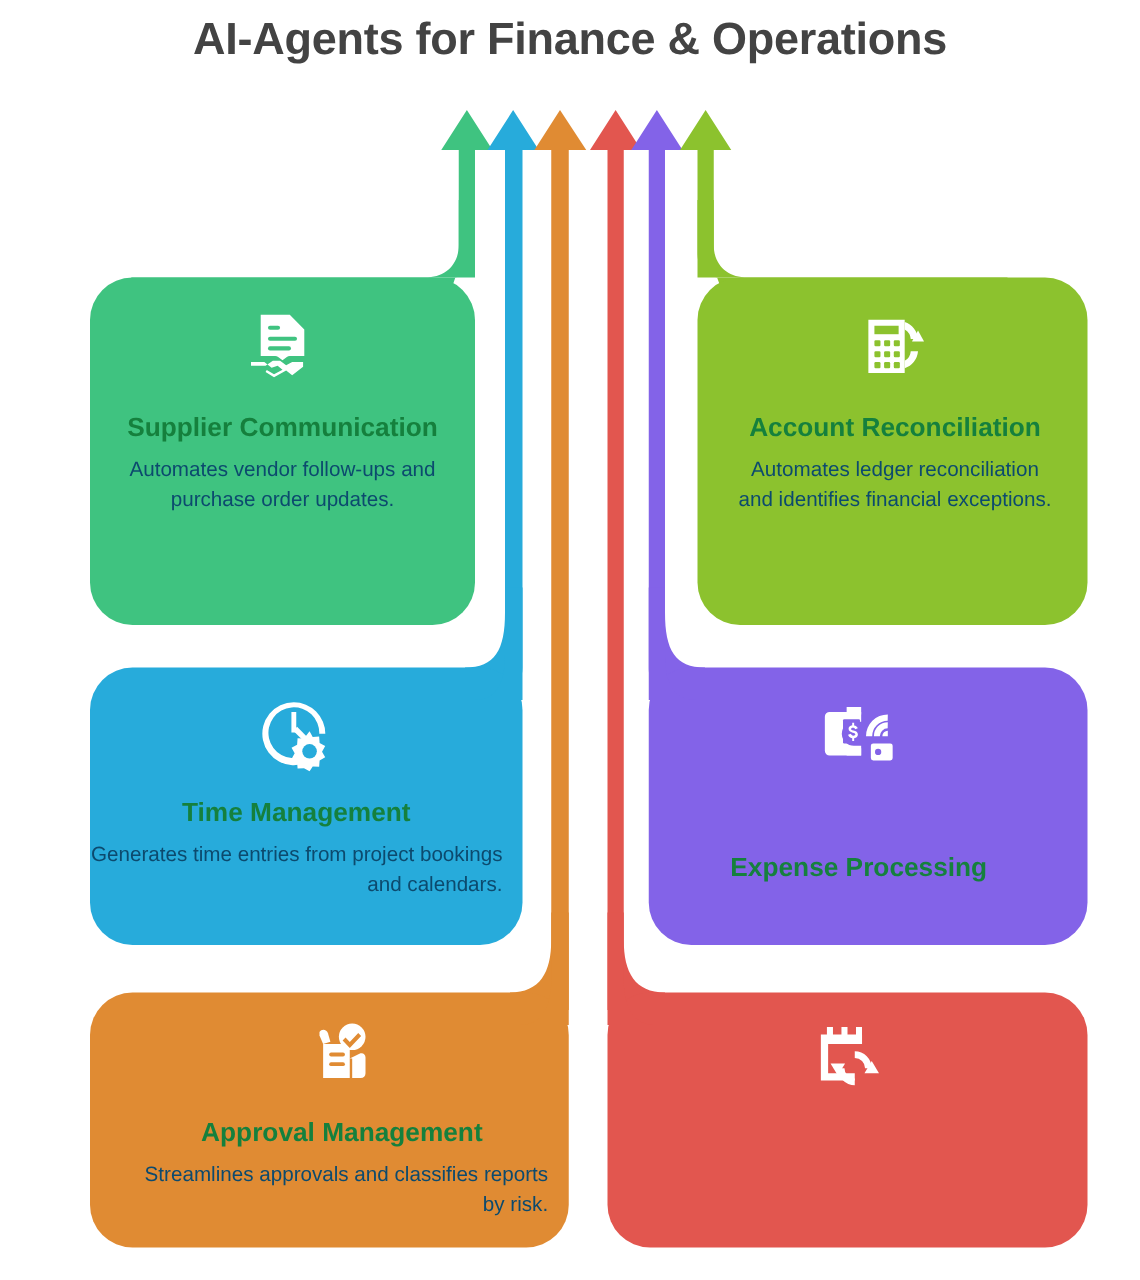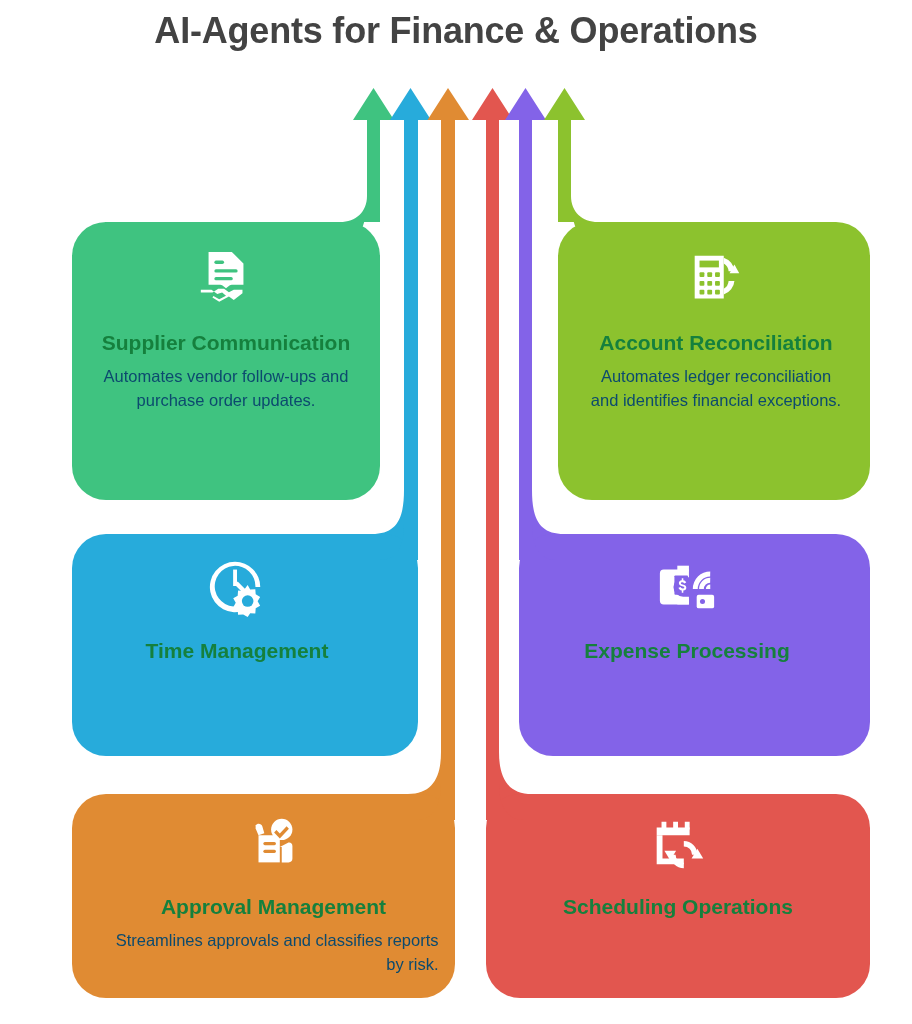--- a/index.html
+++ b/index.html
@@ -226,23 +226,24 @@
     <span class="card-icon">
       <svg viewBox="0 0 64 64" xmlns="http://www.w3.org/2000/svg">
         <path d="M30 6a26 26 0 1 0 10 50l-3-5A21 21 0 1 1 51 32h5A26 26 0 0 0 30 6z" fill="#ffffff"></path>
         <path d="M28 14h4v17h-4z" fill="#ffffff"></path>
         <path d="M29.5 29.5l3.2-3.2 10 10-3.2 3.2z" fill="#ffffff"></path>
         <path d="M43 30l2.6 4.6 5.3-.3.4 5.3 4.6 2.6-2.6 4.6 2.6 4.6-4.6 2.6-.4 5.3-5.3-.3L43 63l-4.6-2.6-5.3.3-.4-5.3-4.6-2.6 2.6-4.6-2.6-4.6 4.6-2.6.4-5.3 5.3.3z" fill="#ffffff"></path>
         <circle cx="43" cy="46.5" r="6" fill="#27ABDB"></circle>
       </svg>
     </span>
     <div class="card-title w-wide">Time Management</div>
-  </div>
-
-  <div class="card-content" style="left:522px; top:556px; width:330px;">
+    <div class="card-desc w-wide">Generates time entries from project bookings and calendars.</div>
+  </div>
+
+  <div class="card-content" style="left:522px; top:556px; width:330px;gap:44px;">
     <span class="card-icon">
       <svg viewBox="0 0 64 64" xmlns="http://www.w3.org/2000/svg">
         <path d="M8 14h26v8h-6a10 10 0 0 0 0 20h6v8H8a4 4 0 0 1-4-4V18a4 4 0 0 1 4-4z" fill="#ffffff"></path>
         <path d="M22 10h12v6H22z" fill="#ffffff"></path>
         <path d="M22 44h12v6H22z" fill="#ffffff"></path>
         <path d="M20 20h12a1 1 0 0 1 1 1v18a1 1 0 0 1-1 1H20a1 1 0 0 1-1-1V21a1 1 0 0 1 1-1z" fill="#8363E8"></path>
         <path d="M26.6 23h1.6v2.1c1.5.2 2.6 1 3 2.3l-2.2.9c-.3-.8-.9-1.2-1.8-1.2-.9 0-1.5.4-1.5 1 0 .6.4.9 1.9 1.3 2.2.5 3.7 1.3 3.7 3.3 0 1.6-1.1 2.7-3.1 3V38h-1.6v-2.3c-1.8-.2-3-1.2-3.4-2.8l2.3-.8c.3 1 1 1.5 2 1.5 1 0 1.7-.4 1.7-1.1 0-.7-.5-1-2.1-1.4-2.1-.5-3.5-1.3-3.5-3.2 0-1.6 1.1-2.6 3-2.9z" fill="#ffffff"></path>
         <path d="M44 40h14a2 2 0 0 1 2 2v10a2 2 0 0 1-2 2H44a2 2 0 0 1-2-2V42a2 2 0 0 1 2-2z" fill="#ffffff"></path>
         <circle cx="48" cy="47" r="2.6" fill="#8363E8"></circle>
         <path d="M38 34a18 18 0 0 1 18-18l-.1 5.2A12.8 12.8 0 0 0 43.1 34z" fill="#ffffff"></path>
@@ -274,16 +275,15 @@
       <svg viewBox="0 0 64 64" xmlns="http://www.w3.org/2000/svg">
         <path d="M10 16h34v8H10z" fill="#ffffff"></path>
         <path d="M10 24h6v24h22v6H10z" fill="#ffffff"></path>
         <path d="M15 10h5v8h-5zM27 10h5v8h-5zM39 10h5v8h-5z" fill="#ffffff"></path>
         <path d="M38 30a14 14 0 0 1 14 14h-5.5A8.5 8.5 0 0 0 38 35.5z" fill="#ffffff"></path>
         <path d="M52 38l6 10H46z" fill="#ffffff"></path>
         <path d="M38 58a14 14 0 0 1-14-14h5.5A8.5 8.5 0 0 0 38 52.5z" fill="#ffffff"></path>
         <path d="M24 50l-6-10h12z" fill="#ffffff"></path>
       </svg>
     </span>
-    <div class="card-title" style="max-width:384px;">Scheduling Operations</div>
   </div>
 
 </div>
 
 </body></html>

